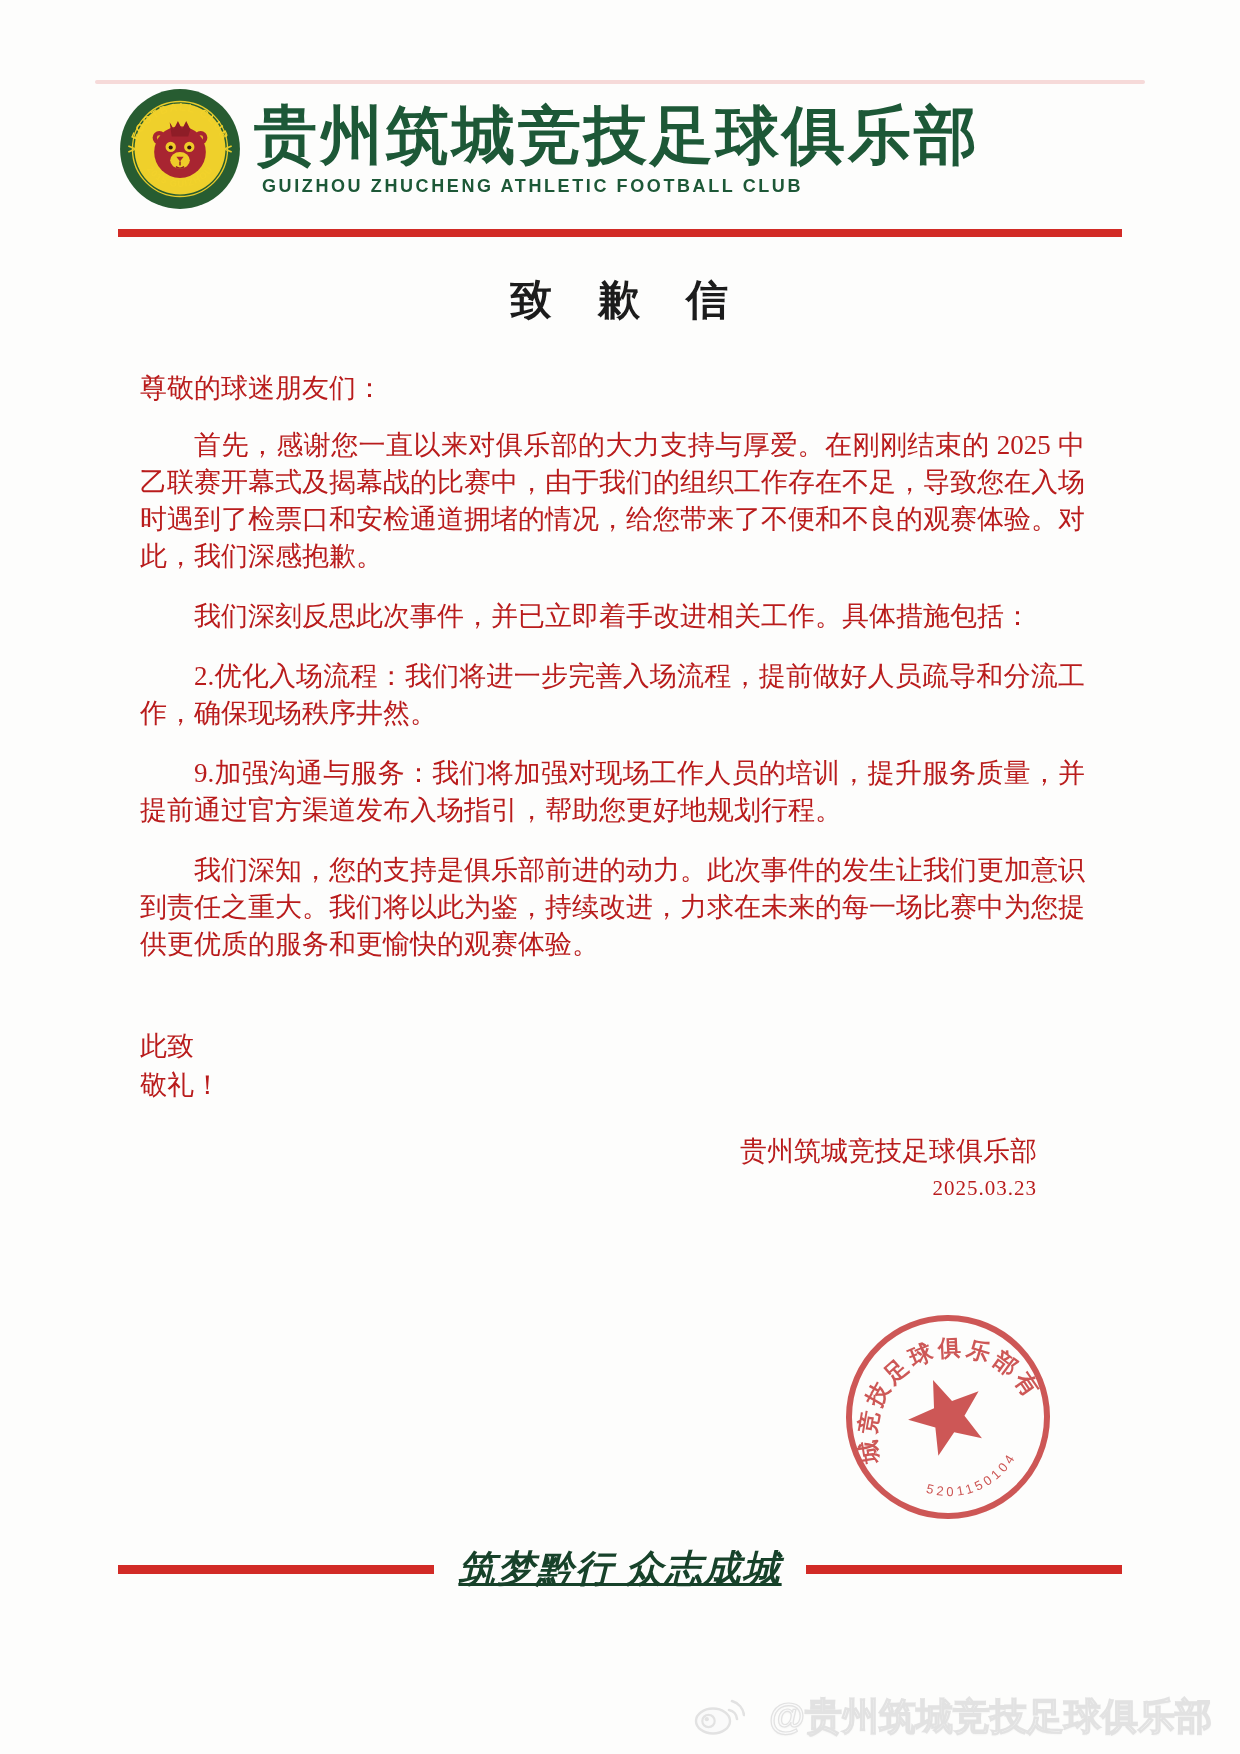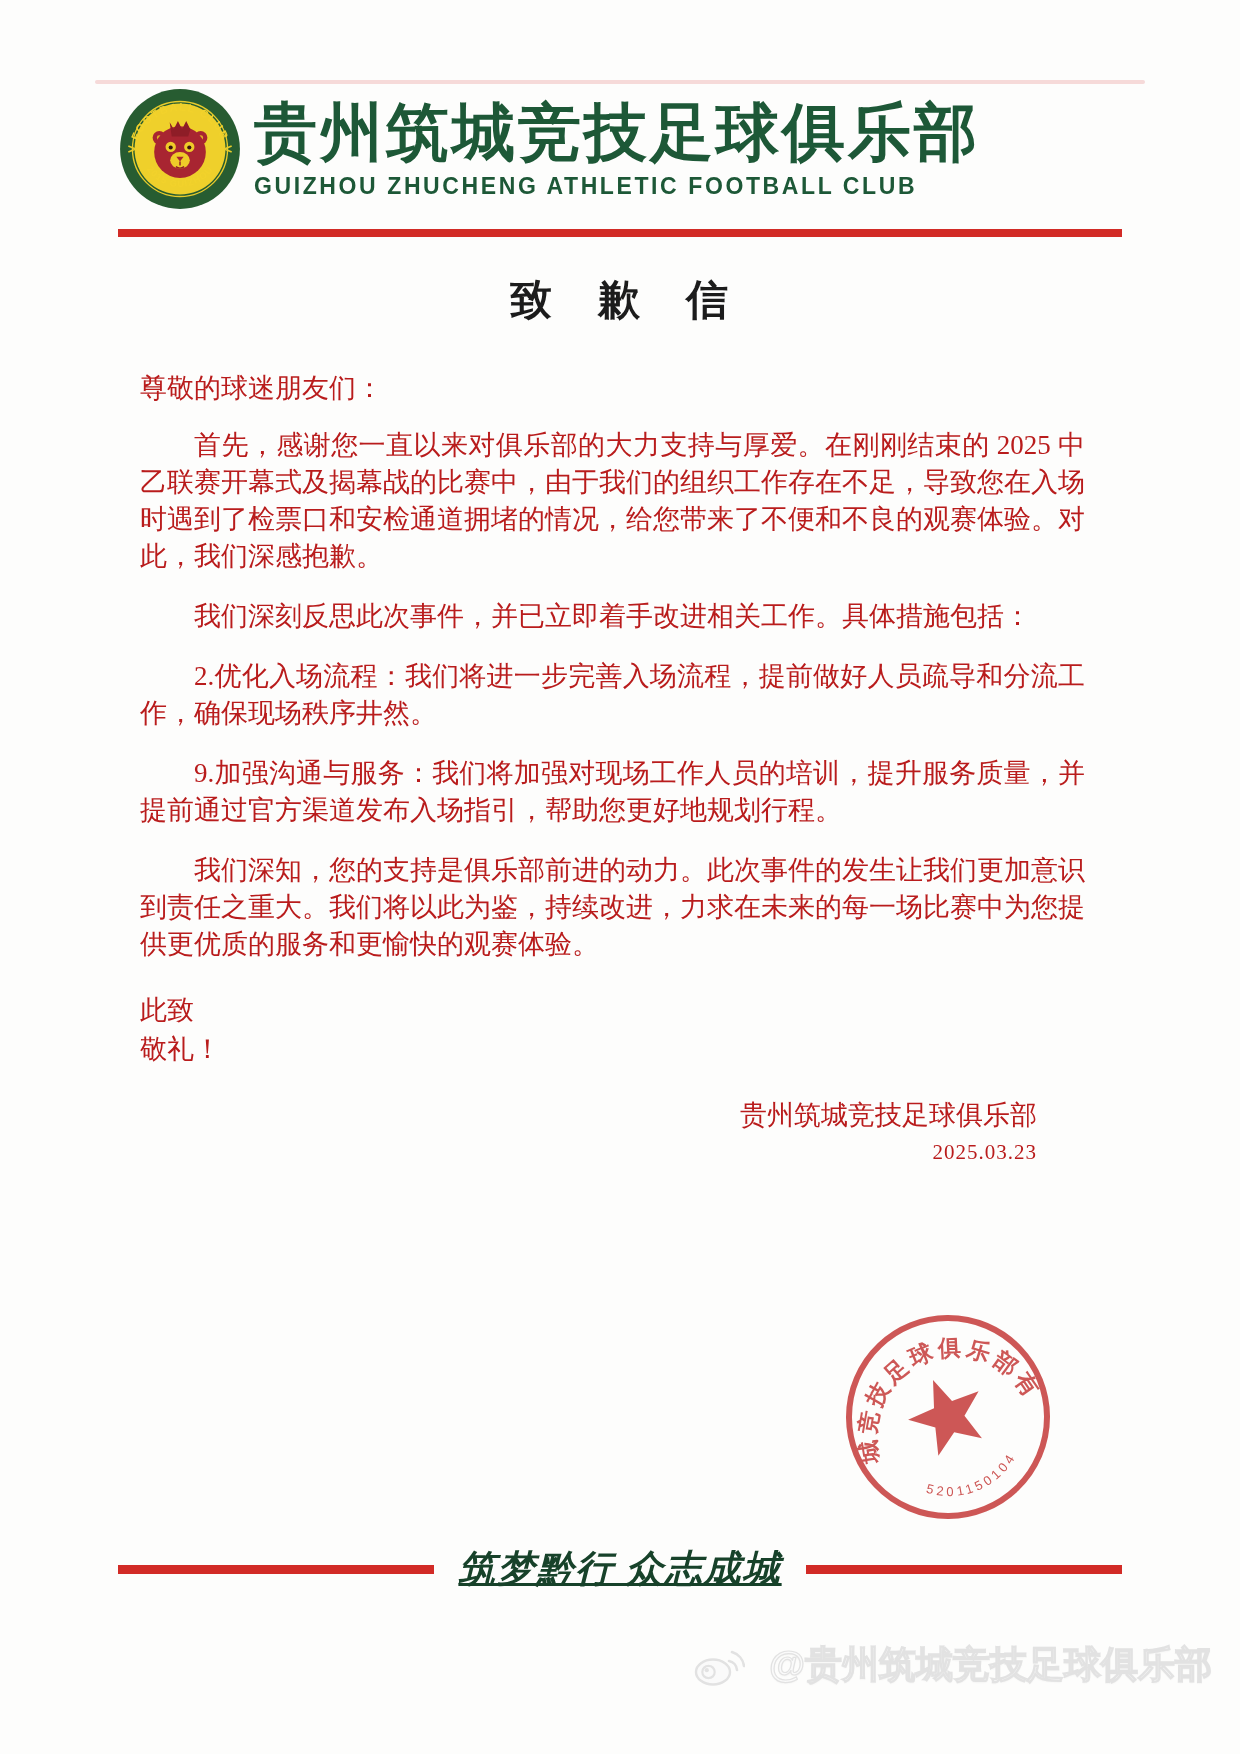--- a/index.html
+++ b/index.html
@@ -11,51 +11,51 @@
   }
   .pink-streak{ position:absolute; top:80px; left:95px; right:95px; height:4px;
     background:rgba(233,160,160,.38); border-radius:2px; }
 
   
   .header{ position:absolute; top:86px; left:118px; right:118px;
     display:flex; align-items:center; }
   .logo{ width:124px; height:126px; flex:0 0 auto; }
   .header-text{ margin-left:12px; font-family:"Liberation Sans", sans-serif; }
   .club-cn{ font-size:63px; font-weight:900; letter-spacing:3px; color:#1d5837; line-height:1.1; white-space:nowrap; }
-  .club-en{ font-size:23px; font-weight:800; letter-spacing:2.6px; color:#1d5837; margin-top:5px; white-space:nowrap; }
+  .club-en{ font-size:18px; font-weight:800; letter-spacing:2.6px; color:#1d5837; margin-top:5px; white-space:nowrap;margin-left:8px; }
   .red-divider{ position:absolute; top:229px; left:118px; width:1004px; height:8px; background:#d22b26; }
 
   
   .letter-title{ position:absolute; top:272px; left:0; width:100%;
     text-align:center; font-size:42px; font-weight:700; color:#1c1c1c; letter-spacing:2px; }
   .letter-body{ position:absolute; top:370px; left:140px; width:945px;
     font-size:27px; line-height:37px; text-align:justify; color:#b91c1c; }
   .salutation{ margin-bottom:20px; }
   .para{ text-indent:2em; margin-bottom:23px; }
-  .closing-block{ margin-top:28px; }
+  .closing-block{ margin-top:64px; }
   .closing-line{ line-height:39px; }
   .signature-block{ margin-top:28px; text-align:right; padding-right:48px; position:relative; z-index:1; }
   .sig-name{ font-size:27px; }
   .sig-date{ font-size:21px; letter-spacing:1px; }
 
   
   .seal{ position:absolute; left:838px; top:1307px; width:220px; height:220px;
     mix-blend-mode:multiply; opacity:.88; z-index:2; pointer-events:none; }
 
   
   .footer{ position:absolute; top:1544px; left:118px; right:118px;
     display:flex; align-items:center; }
   .footer .line{ flex:1; height:9px; background:#d22b26; }
   .slogan{ flex:0 0 auto; padding:0 24px; font-size:37px; font-weight:900;
     font-style:italic; color:#17422a; white-space:nowrap; letter-spacing:2px;
     font-family:"Liberation Serif", serif;text-decoration:underline; }
 
   
-  .watermark{ position:absolute; top:1640px; right:28px;
-    display:flex; align-items:center; gap:24px; }
+  .watermark{ position:absolute; top:1692px; right:28px;
+    display:flex; gap:24px; }
   .wm-text{ font-family:"Liberation Sans", sans-serif; font-size:37px; font-weight:700;
     color:#fafafa; -webkit-text-stroke:1.2px #e2e2e2;
     text-shadow:0 1px 2px rgba(0,0,0,.05); white-space:nowrap; }
 </style>
 </head>
 <body>
 
 <div class="page">
 
   <div class="pink-streak"></div>

